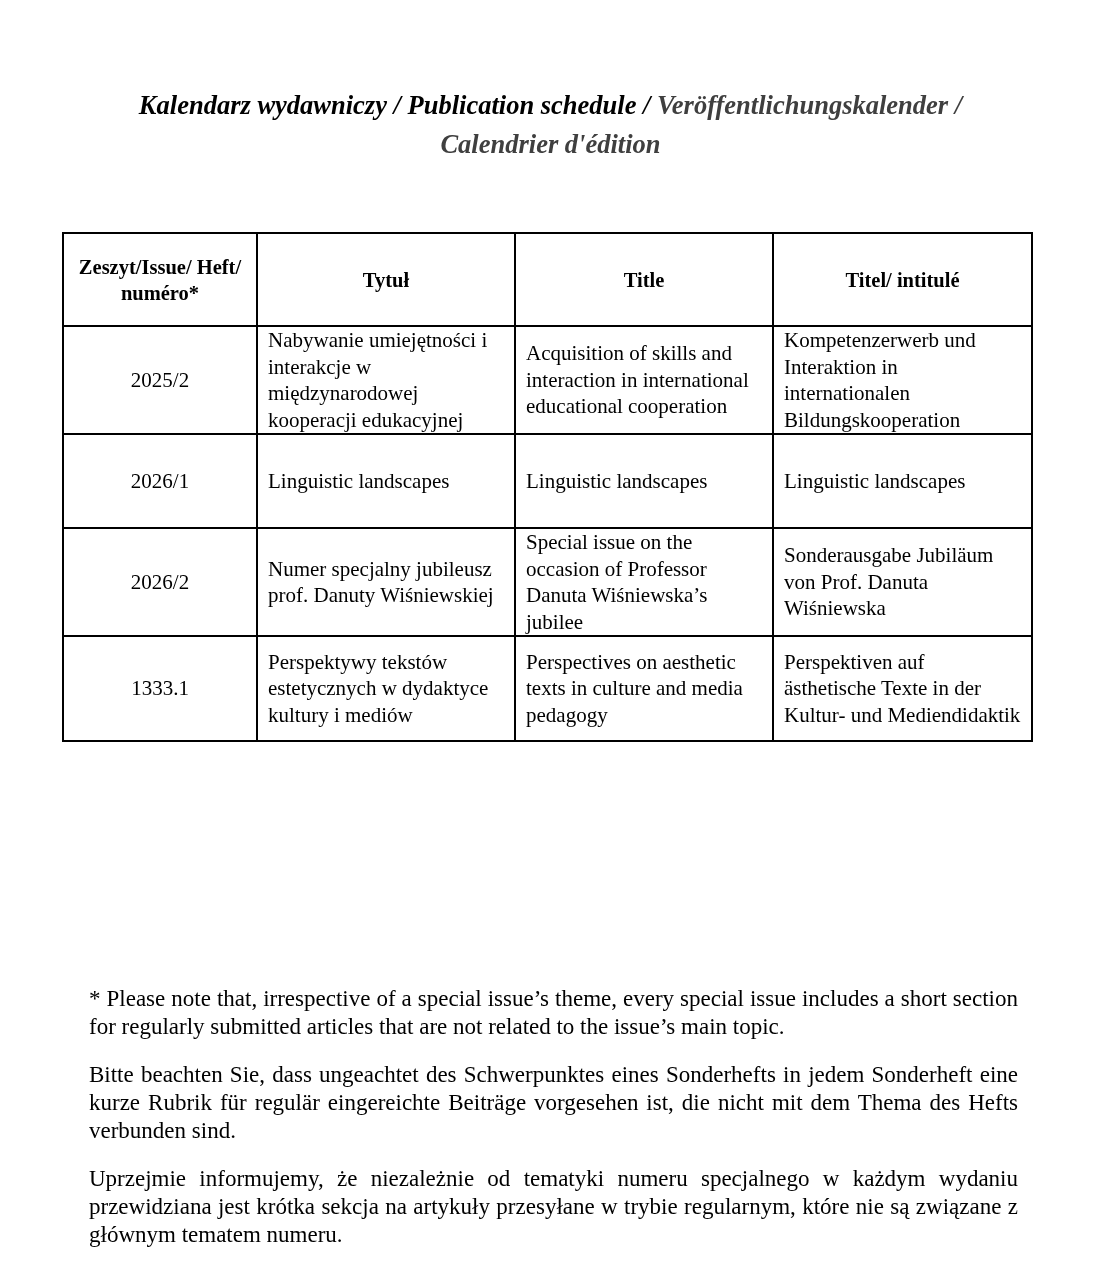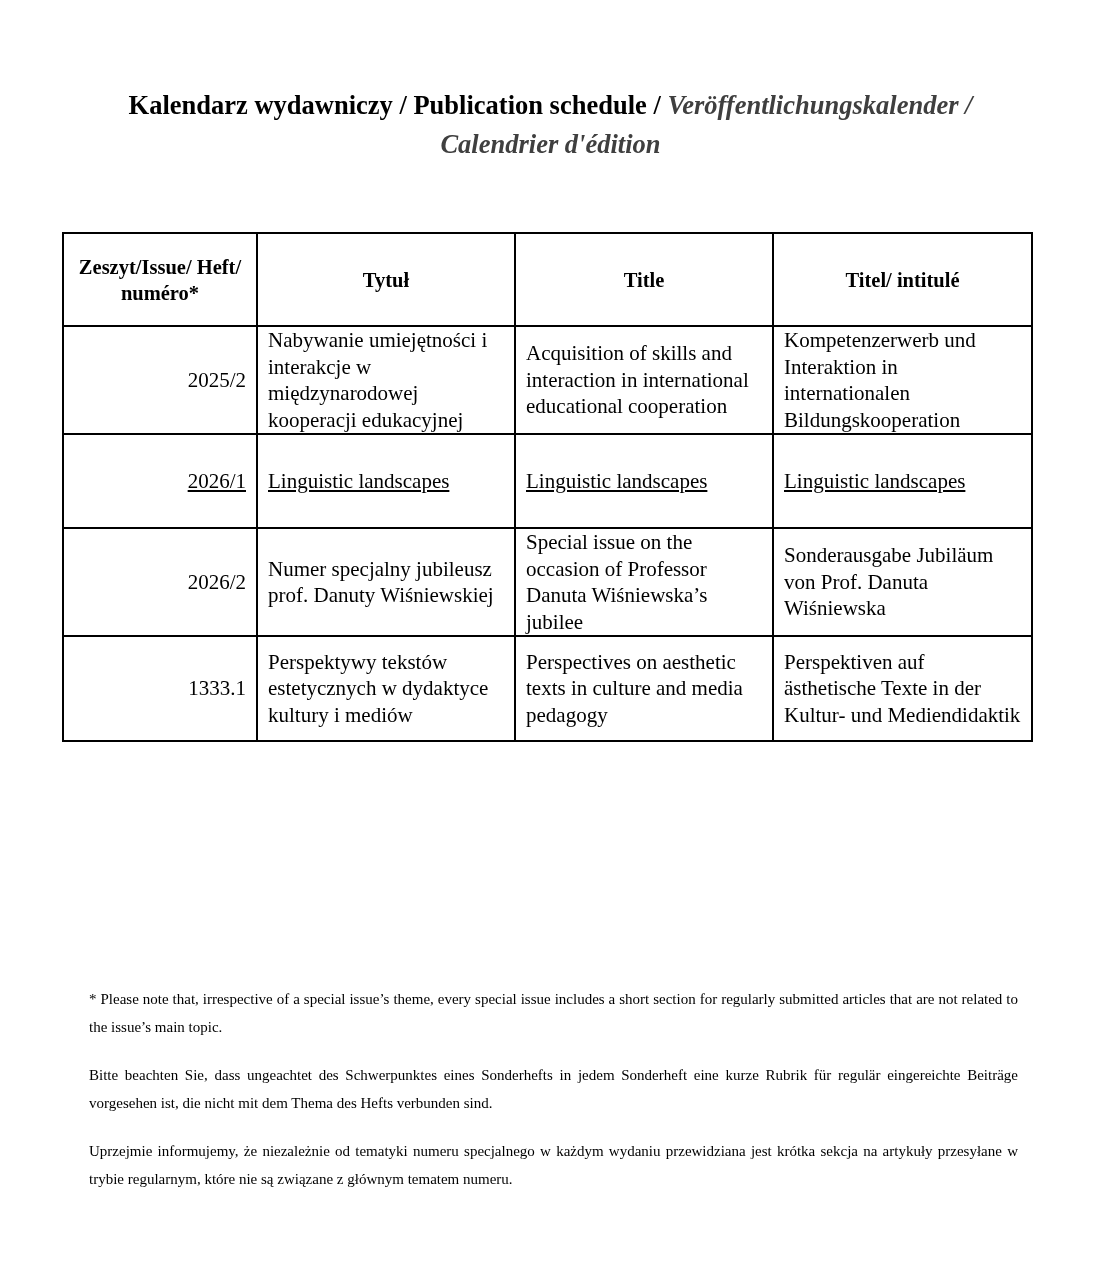--- a/index.html
+++ b/index.html
@@ -18,21 +18,21 @@
     .title-block {
       position: absolute;
       left: 40px;
       top: 86px;
       width: 1021px;
       text-align: center;
       font-weight: bold;
       font-size: 26.5px;
       line-height: 39px;
     }
-    .title-block .t-dark { color: #000000; }
+    .title-block .t-dark { color: #000000; font-style: italic; }
     .title-block .t-grey { color: #3f3f3f; font-style: italic; }
 
     table.schedule {
       position: absolute;
       left: 62px;
       top: 232px;
       width: 969px;
       border-collapse: collapse;
       table-layout: fixed;
       font-size: 21px;
@@ -49,35 +49,35 @@
       line-height: 26.5px;
     }
     table.schedule th {
       height: 91px;
       font-weight: bold;
       text-align: center;
       font-size: 20.5px;
       line-height: 26px;
     }
     table.schedule td.issue {
-      text-align: right;
+      text-align: center;
       margin-left: 12px;
     }
     table.schedule td.txt {
       text-align: left;
     }
     table.schedule tr.row-tall td { height: 103px; }
-    table.schedule tr.row-mid td { height: 92px; text-decoration: underline; }
+    table.schedule tr.row-mid td { height: 92px; }
 
     .notes {
       position: absolute;
       left: 89px;
       top: 985px;
       width: 929px;
-      font-size: 15px;
+      font-size: 23px;
       line-height: 28px;
       text-align: justify;
     }
     .notes p {
       margin: 0 0 20px 0;
     }
   </style>
 </head>
 <body>
 

